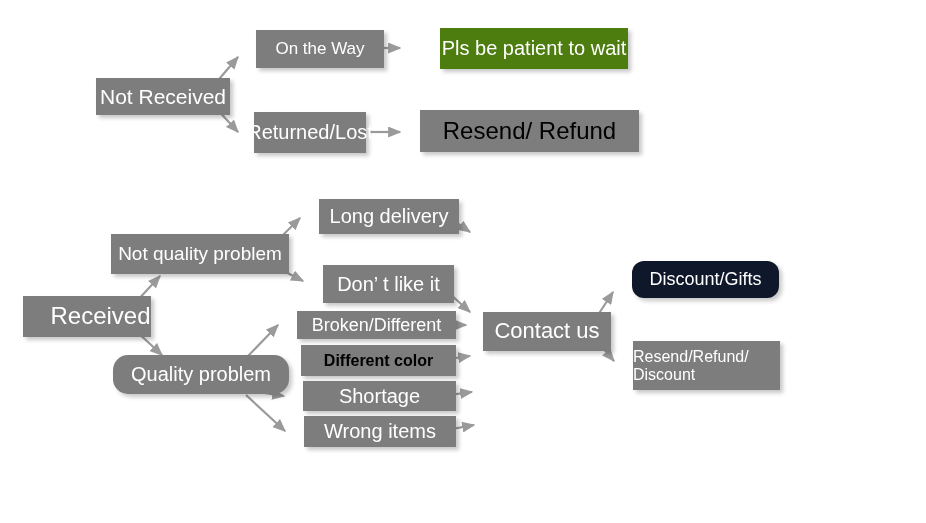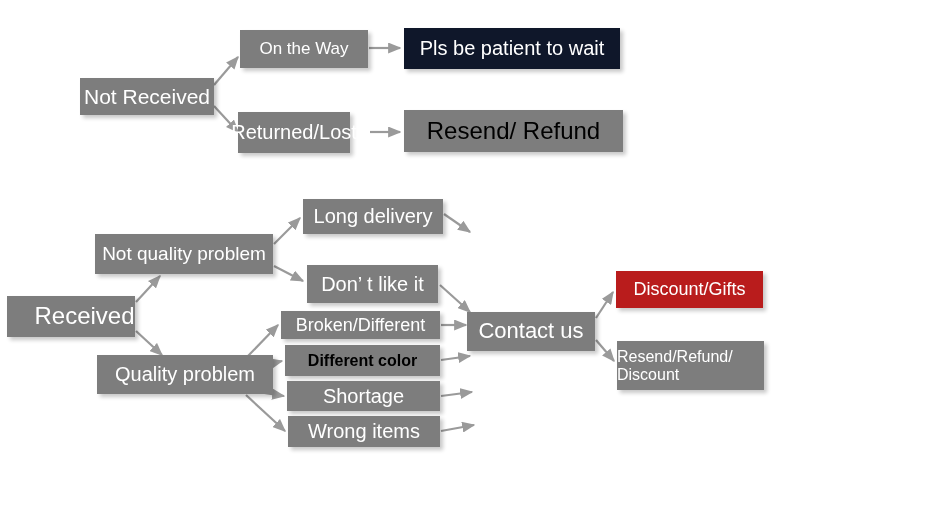--- a/index.html
+++ b/index.html
@@ -30,20 +30,21 @@
     box-sizing: border-box;
     display: flex;
     align-items: center;
     justify-content: center;
     text-align: center;
     line-height: 1.12;
     box-shadow: 3px 3px 4px rgba(0,0,0,0.22);
     white-space: pre-line;
     letter-spacing: 0px;
     z-index: 2;
+    margin-left: 16px;
   }
   .node.left-align {
     justify-content: flex-start;
     text-align: left;
   }
 </style>
 </head>
 <body>
 
 <div id="canvas">
@@ -69,29 +70,29 @@
       <polyline points="246,395 285,431" fill="none" stroke="#9a9a9a" stroke-width="2.2" marker-end="url(#arrowhead)"></polyline>
       <polyline points="441,325 466,325" fill="none" stroke="#9a9a9a" stroke-width="2.2" marker-end="url(#arrowhead)"></polyline>
       <polyline points="441,360 470,356" fill="none" stroke="#9a9a9a" stroke-width="2.2" marker-end="url(#arrowhead)"></polyline>
       <polyline points="441,396 472,392" fill="none" stroke="#9a9a9a" stroke-width="2.2" marker-end="url(#arrowhead)"></polyline>
       <polyline points="441,431 474,425" fill="none" stroke="#9a9a9a" stroke-width="2.2" marker-end="url(#arrowhead)"></polyline>
       <polyline points="596,318 613,292" fill="none" stroke="#9a9a9a" stroke-width="2.2" marker-end="url(#arrowhead)"></polyline>
       <polyline points="596,340 614,361" fill="none" stroke="#9a9a9a" stroke-width="2.2" marker-end="url(#arrowhead)"></polyline>
     </svg>
 <div class="node" style="left: 80px; top: 78px; width: 134px; height: 37px; font-size: 21px; background: rgb(125, 125, 125); color: rgb(255, 255, 255);">Not Received</div>
     <div class="node" style="left: 240px; top: 30px; width: 128px; height: 38px; font-size: 17px; background: rgb(125, 125, 125); color: rgb(255, 255, 255);">On the Way</div>
-    <div class="node" style="left: 404px; top: 28px; width: 216px; height: 41px; font-size: 20px; background: #0f172a; color: rgb(255, 255, 255);">Pls be patient to wait</div>
+    <div class="node" style="left: 424px; top: 28px; width: 188px; height: 41px; font-size: 20px; background: #4d7c0f; color: rgb(255, 255, 255);">Pls be patient to wait</div>
     <div class="node" style="left: 238px; top: 112px; width: 112px; height: 41px; font-size: 20px; background: rgb(125, 125, 125); color: rgb(255, 255, 255);">Returned/Lost</div>
     <div class="node" style="left: 404px; top: 110px; width: 219px; height: 42px; font-size: 24px; background: rgb(125, 125, 125); color: #000000;">Resend/ Refund</div>
     <div class="node" style="left: 7px; top: 296px; width: 128px; height: 41px; font-size: 24px; background: rgb(125, 125, 125); color: rgb(255, 255, 255); padding-left: 27px;">Received</div>
     <div class="node" style="left: 95px; top: 234px; width: 178px; height: 40px; font-size: 19px; background: rgb(125, 125, 125); color: rgb(255, 255, 255);">Not quality problem</div>
-    <div class="node" style="left: 97px; top: 355px; width: 176px; height: 39px; font-size: 20px; background: rgb(125, 125, 125); color: rgb(255, 255, 255);">Quality problem</div>
+    <div class="node" style="left: 97px; top: 355px; width: 176px; height: 39px; font-size: 20px; background: rgb(125, 125, 125); color: rgb(255, 255, 255); border-radius: 15px;">Quality problem</div>
     <div class="node" style="left: 303px; top: 199px; width: 140px; height: 35px; font-size: 20px; background: rgb(125, 125, 125); color: rgb(255, 255, 255);">Long delivery</div>
     <div class="node" style="left: 307px; top: 265px; width: 131px; height: 38px; font-size: 20px; background: rgb(125, 125, 125); color: rgb(255, 255, 255);">Don’  t like it</div>
     <div class="node" style="left: 281px; top: 311px; width: 159px; height: 28px; font-size: 18px; background: rgb(125, 125, 125); color: rgb(255, 255, 255);">Broken/Different</div>
     <div class="node" style="left: 285px; top: 345px; width: 155px; height: 31px; font-size: 16px; background: rgb(125, 125, 125); color: #000000; font-weight: bold;">Different color</div>
     <div class="node" style="left: 287px; top: 381px; width: 153px; height: 30px; font-size: 20px; background: rgb(125, 125, 125); color: rgb(255, 255, 255);">Shortage</div>
     <div class="node" style="left: 288px; top: 416px; width: 152px; height: 31px; font-size: 20px; background: rgb(125, 125, 125); color: rgb(255, 255, 255);">Wrong items</div>
     <div class="node" style="left: 467px; top: 312px; width: 128px; height: 39px; font-size: 22px; background: rgb(125, 125, 125); color: rgb(255, 255, 255);">Contact us</div>
-    <div class="node" style="left: 616px; top: 271px; width: 147px; height: 37px; font-size: 18px; background: #b91c1c; color: rgb(255, 255, 255);">Discount/Gifts</div>
+    <div class="node" style="left: 616px; top: 261px; width: 147px; height: 37px; font-size: 18px; background: #0f172a; color: rgb(255, 255, 255); border-radius: 12px;">Discount/Gifts</div>
     <div class="node left-align" style="left: 617px; top: 341px; width: 147px; height: 49px; font-size: 16px; background: rgb(125, 125, 125); color: rgb(255, 255, 255);">Resend/Refund/
 Discount</div>
   </div>
 
 </body></html>

